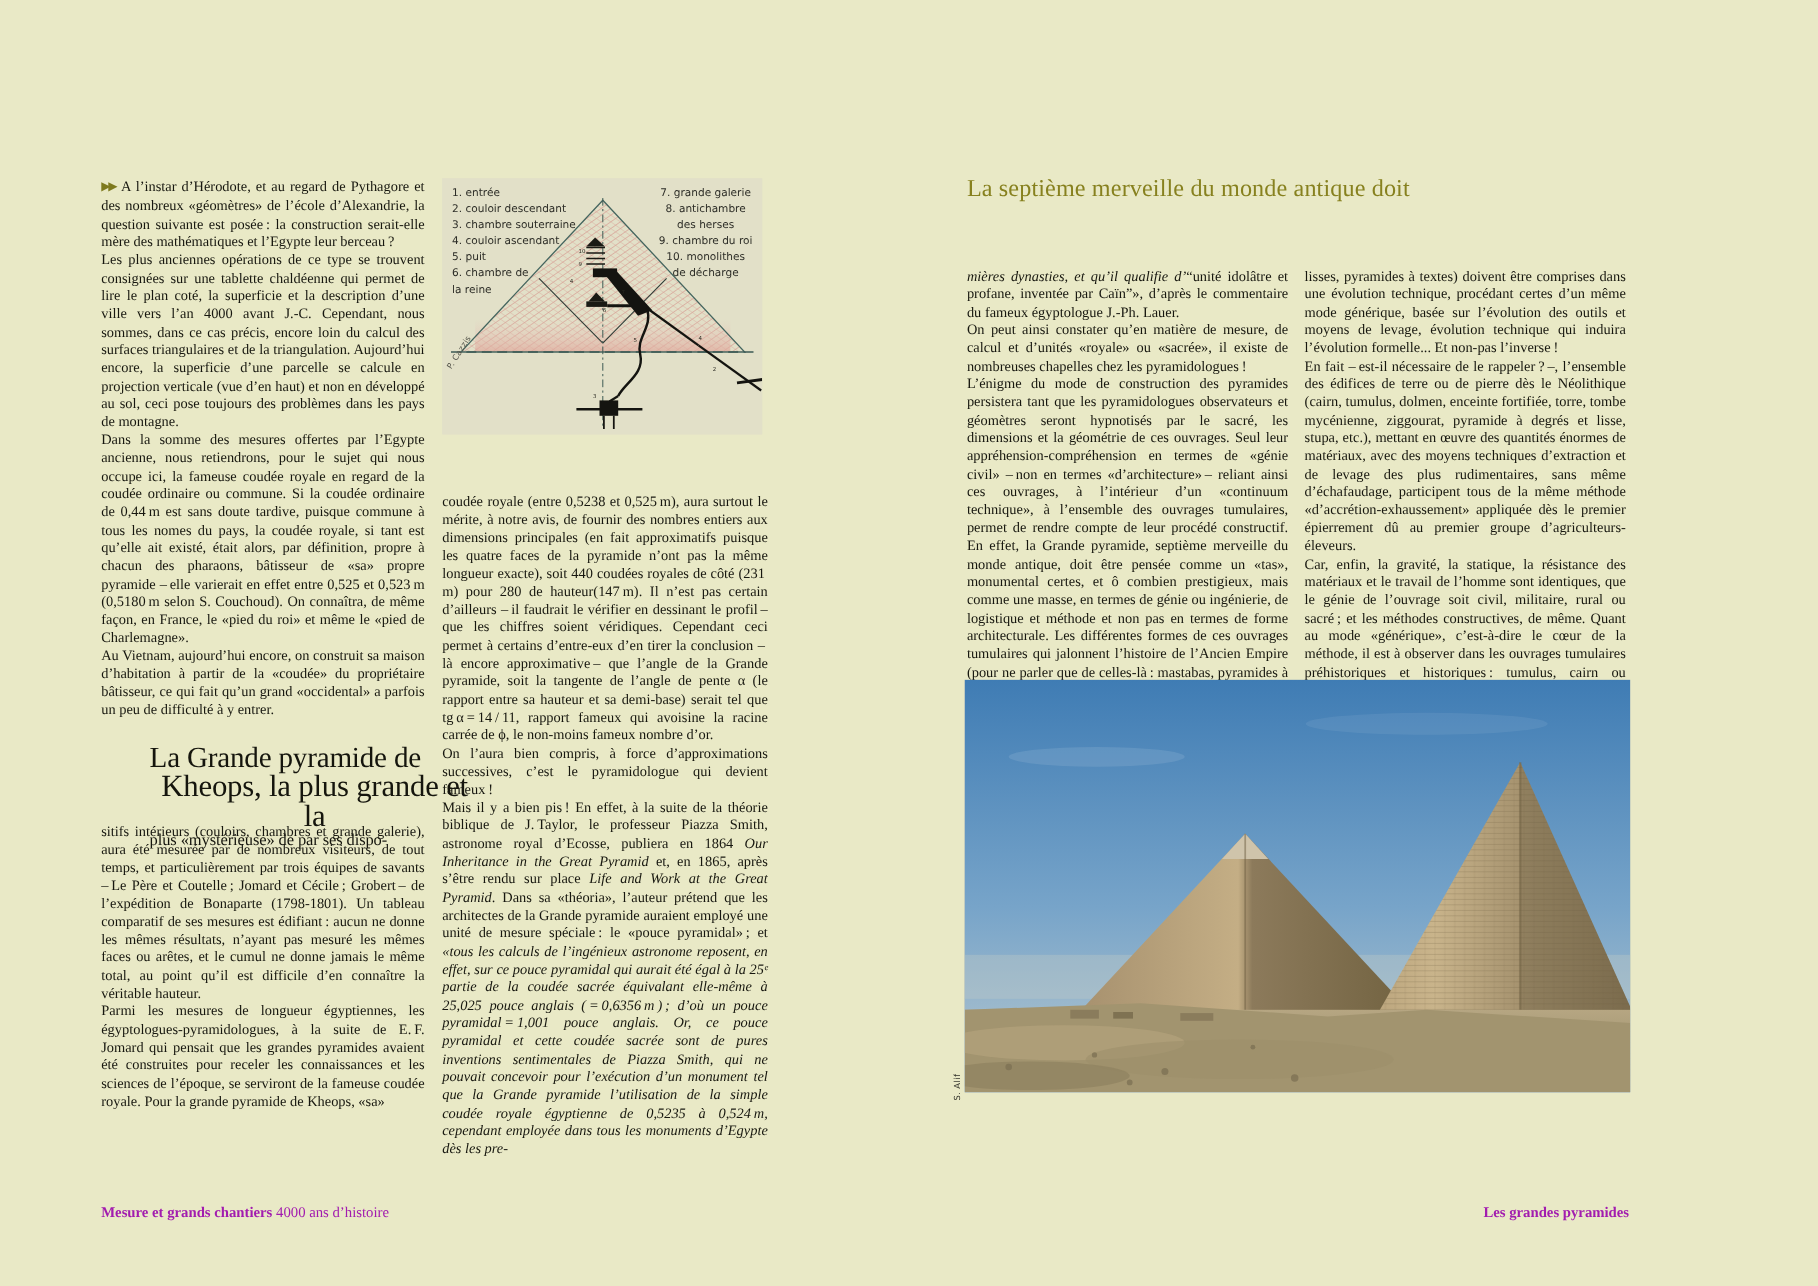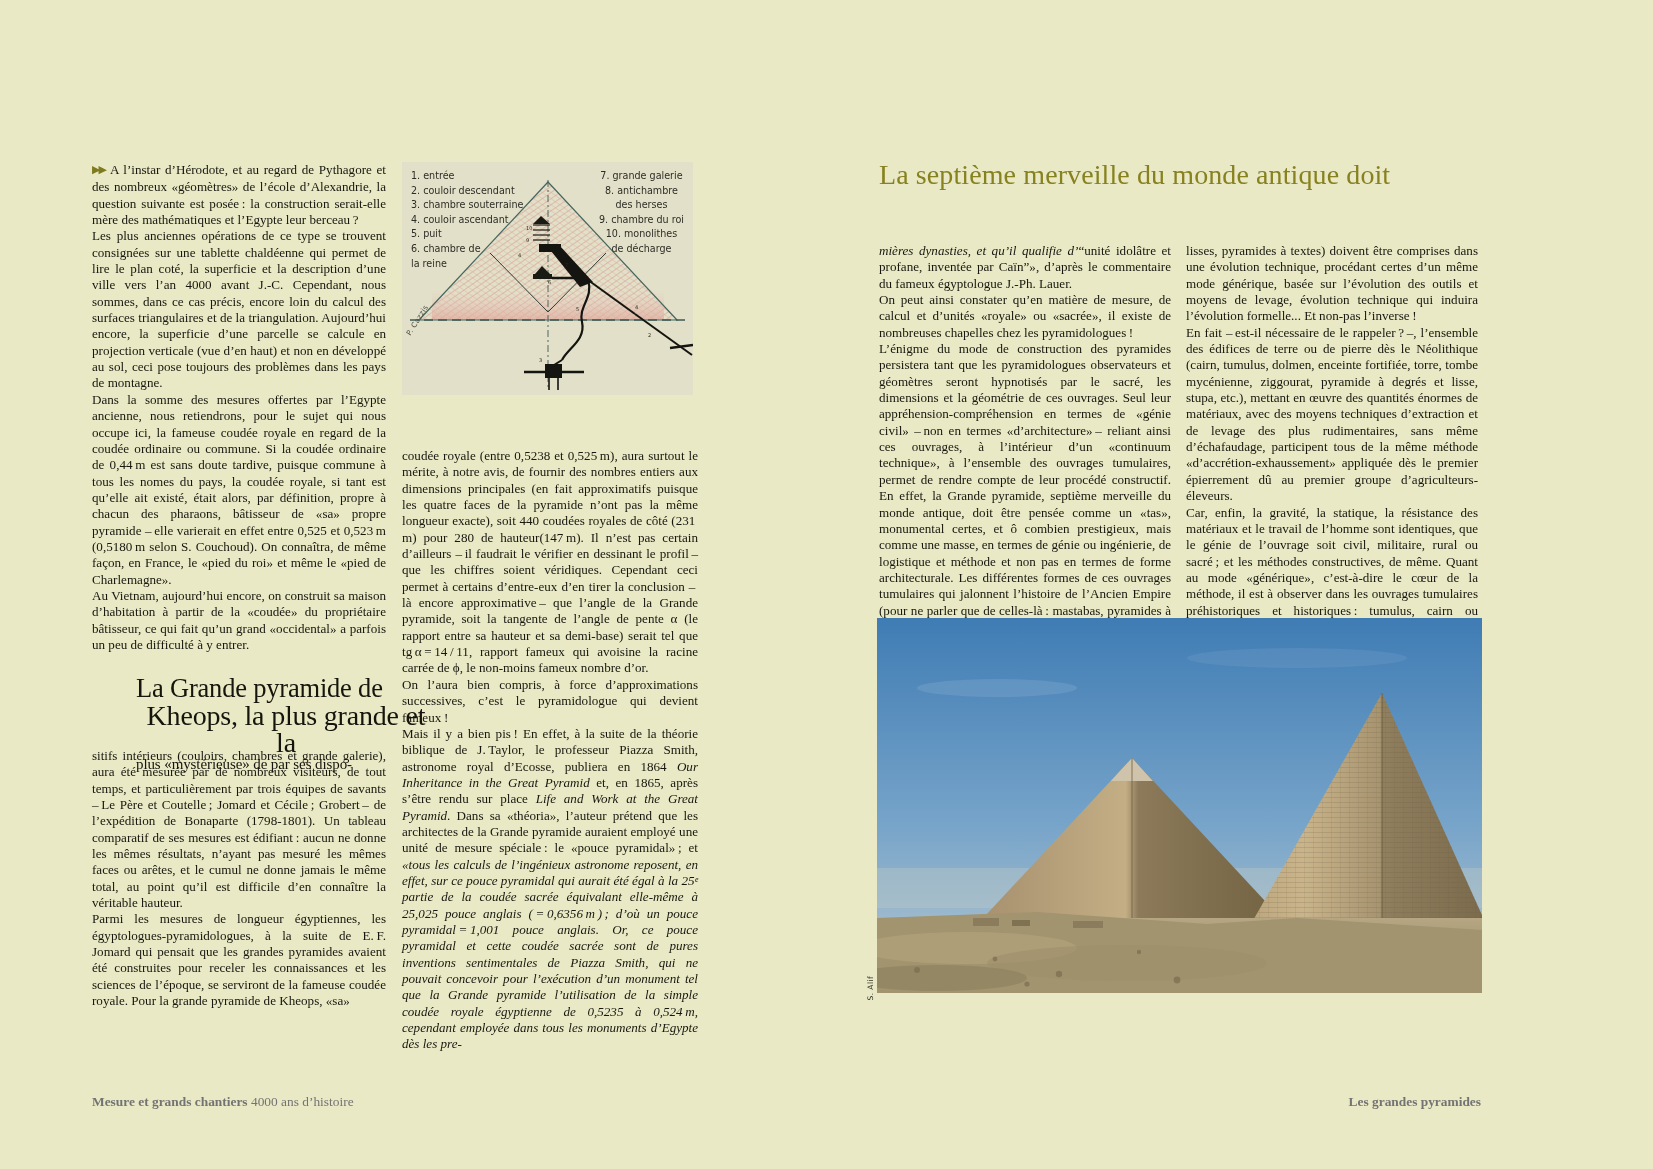--- a/index.html
+++ b/index.html
@@ -55,21 +55,21 @@
     line-height:0.98;
   }
   .sect-head .l1{font-size:26.5px;display:block;letter-spacing:-0.2px;}
   .sect-head .l2{font-size:28px;display:block;letter-spacing:-0.2px;text-align:center;}
   .sect-head .l3{font-size:15px;display:block;letter-spacing:-0.1px;}
 
   
   .big-title{
     position:absolute;
     color:#87811f;
-    font-size:28px;
+    font-size:22px;
     line-height:1.18;
     letter-spacing:0.1px;
   }
 
   
   .diagram{
     position:absolute;
     background:#e2e0c8;
     overflow:hidden;
   }
@@ -116,21 +116,21 @@
     color:#33332b;
     writing-mode:vertical-rl;
     transform:rotate(180deg);
     letter-spacing:.4px;
   }
 
   
   .footer{
     position:absolute;
     font-size:13.4px;
-    color:#737373;
+    color:#a21caf;
   }
   .footer b{font-weight:bold;}
   .footer-right{font-weight:bold;}
 </style>
 </head>
 <body>
 
 <div class="page">
 
   <div class="col" style="left:92px;top:162px;width:294px;">

